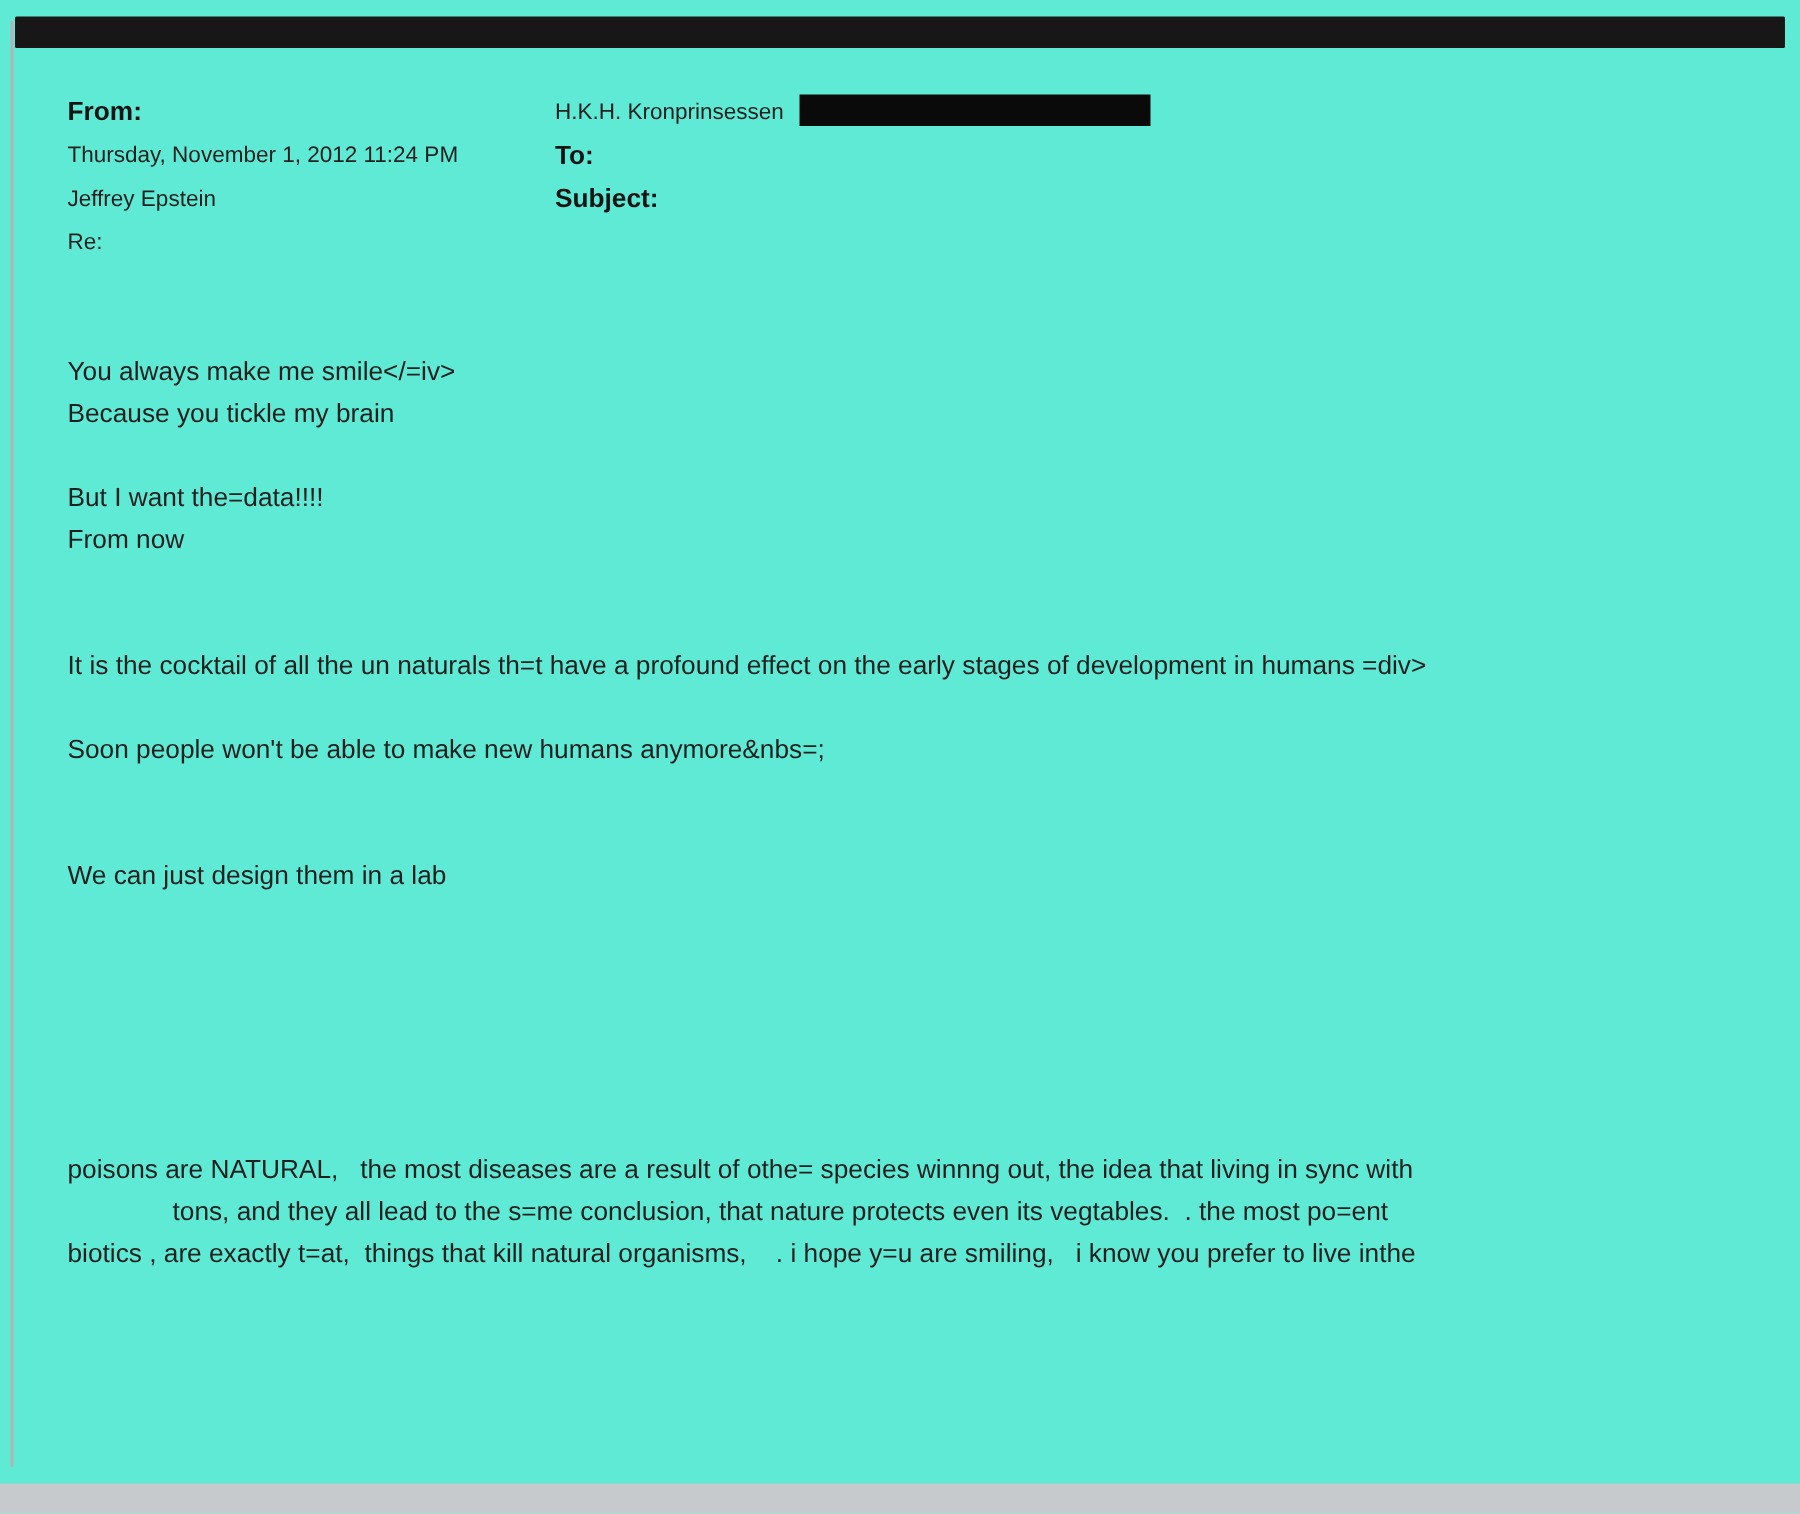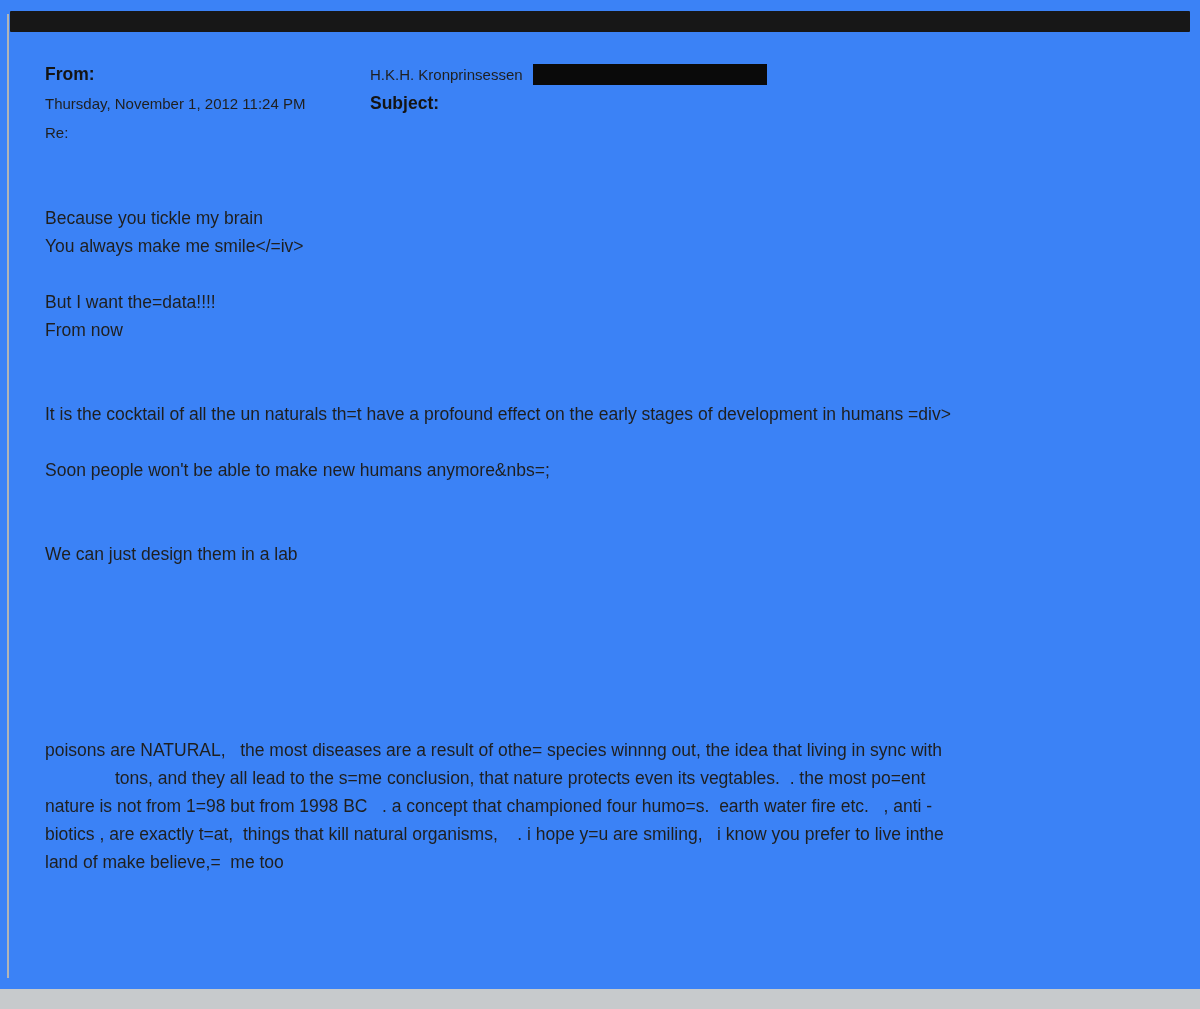--- a/index.html
+++ b/index.html
@@ -8,21 +8,21 @@
     height: 1009px;
     background: #fbfbfb;
     font-family: "Liberation Sans", sans-serif;
     color: #1f1f1f;
     position: relative;
     overflow: hidden;
   }
   .page {
     position: absolute;
     inset: 0;
-    background: #3b82f6;
+    background: #5eead4;
   }
   
   .top-bar {
     position: absolute;
     top: 11px;
     left: 10px;
     width: 1180px;
     height: 21px;
     background: #171717;
     border-radius: 1px;
@@ -93,28 +93,30 @@
   <div class="left-edge"></div>
 
   <div class="content">
 
     <div class="header-grid">
       <div class="header-label">From:</div>
       <div class="header-value"><span>H.K.H. Kronprinsessen</span><span class="redaction"></span></div>
 
       <div class="header-value">Thursday, November 1, 2012 11:24 PM</div>
 
+      <div class="header-label">To:</div>
+      <div class="header-value">Jeffrey Epstein</div>
 
       <div class="header-label">Subject:</div>
       <div class="header-value">Re:</div>
     </div>
 
     <div class="body-block">
+      <div class="line">You always make me smile&lt;/=iv&gt;</div>
       <div class="line">Because you tickle my brain</div>
-      <div class="line">You always make me smile&lt;/=iv&gt;</div>
       <div class="line"></div>
       <div class="line">But I want the=data!!!!</div>
       <div class="line">From now</div>
       <div class="line"></div>
       <div class="line"></div>
       <div class="line">It is the cocktail of all the un naturals th=t have a profound effect on the early stages of development in humans =div&gt;</div>
       <div class="line"></div>
       <div class="line">Soon people won't be able to make new humans anymore&amp;nbs=;</div>
       <div class="line"></div>
       <div class="line"></div>
@@ -124,21 +126,19 @@
       <div class="line"></div>
       <div class="line"></div>
 
 
       <div class="line"></div>
       <div class="line"></div>
       <div class="line"></div>
 
       <div class="line">poisons are NATURAL,   the most diseases are a result of othe= species winnng out, the idea that living in sync with</div>
       <div class="line indent">tons, and they all lead to the s=me conclusion, that nature protects even its vegtables.  . the most po=ent</div>
-      <div class="line">nature is not from 1=98 but from 1998 BC   . a concept that championed four humo=s.  earth water fire etc.   , anti -</div>
       <div class="line">biotics , are exactly t=at,  things that kill natural organisms,    . i hope y=u are smiling,   i know you prefer to live inthe</div>
-      <div class="line">land of make believe,=  me too</div>
     </div>
 
   </div>
 
   <div class="bottom-edge"></div>
 </div>
 
 </body></html>

